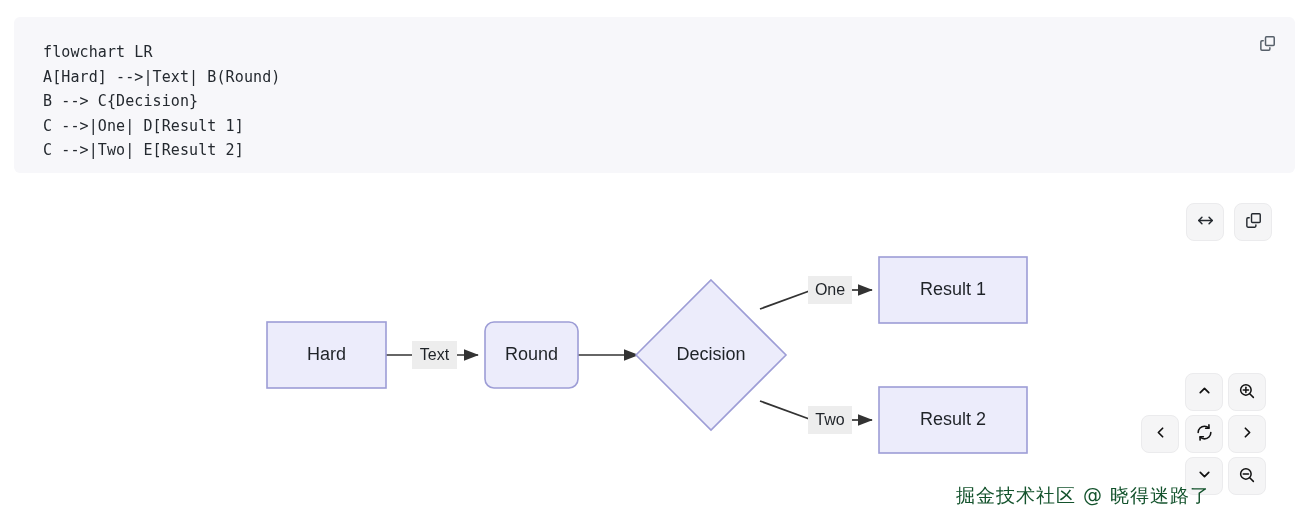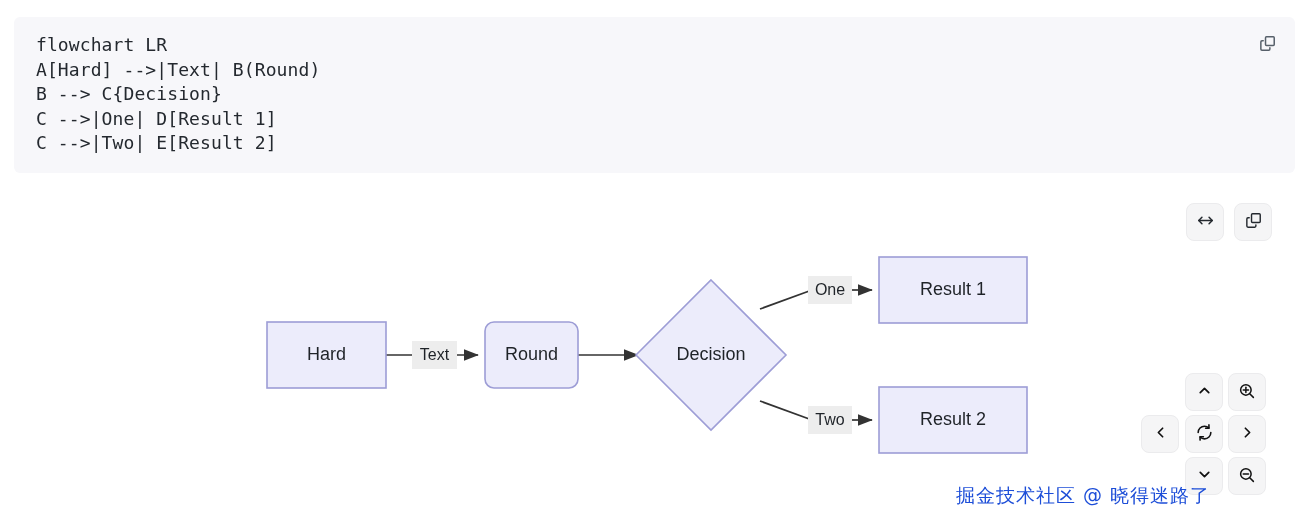--- a/index.html
+++ b/index.html
@@ -22,23 +22,23 @@
     left: 14px;
     top: 17px;
     width: 1281px;
     height: 156px;
     background: #f7f7fa;
     border-radius: 6px;
     box-sizing: border-box;
     padding: 16px 20px 16px 22px;
   }
   .code-panel pre {
-    margin: 0;
+    margin: 7px;
     font-family: "DejaVu Sans Mono", "Liberation Mono", monospace;
-    font-size: 18px;
+    font-size: 15px;
     line-height: 24.5px;
     color: #24292f;
     white-space: pre;
     letter-spacing: 0.1px;
   }
   .code-copy-btn {
     position: absolute;
     right: 14px;
     top: 14px;
     width: 28px;
@@ -122,21 +122,21 @@
     dominant-baseline: middle;
   }
 
   
   .watermark {
     position: absolute;
     left: 956px;
     top: 483px;
     font-family: "DejaVu Sans", sans-serif;
     font-size: 19px;
-    color: #1d4ed8;
+    color: #14532d;
     white-space: nowrap;
     letter-spacing: 1px;
   }
 </style>
 </head>
 <body>
 
 <div class="code-panel">
   <pre>flowchart LR
 A[Hard] --&gt;|Text| B(Round)

